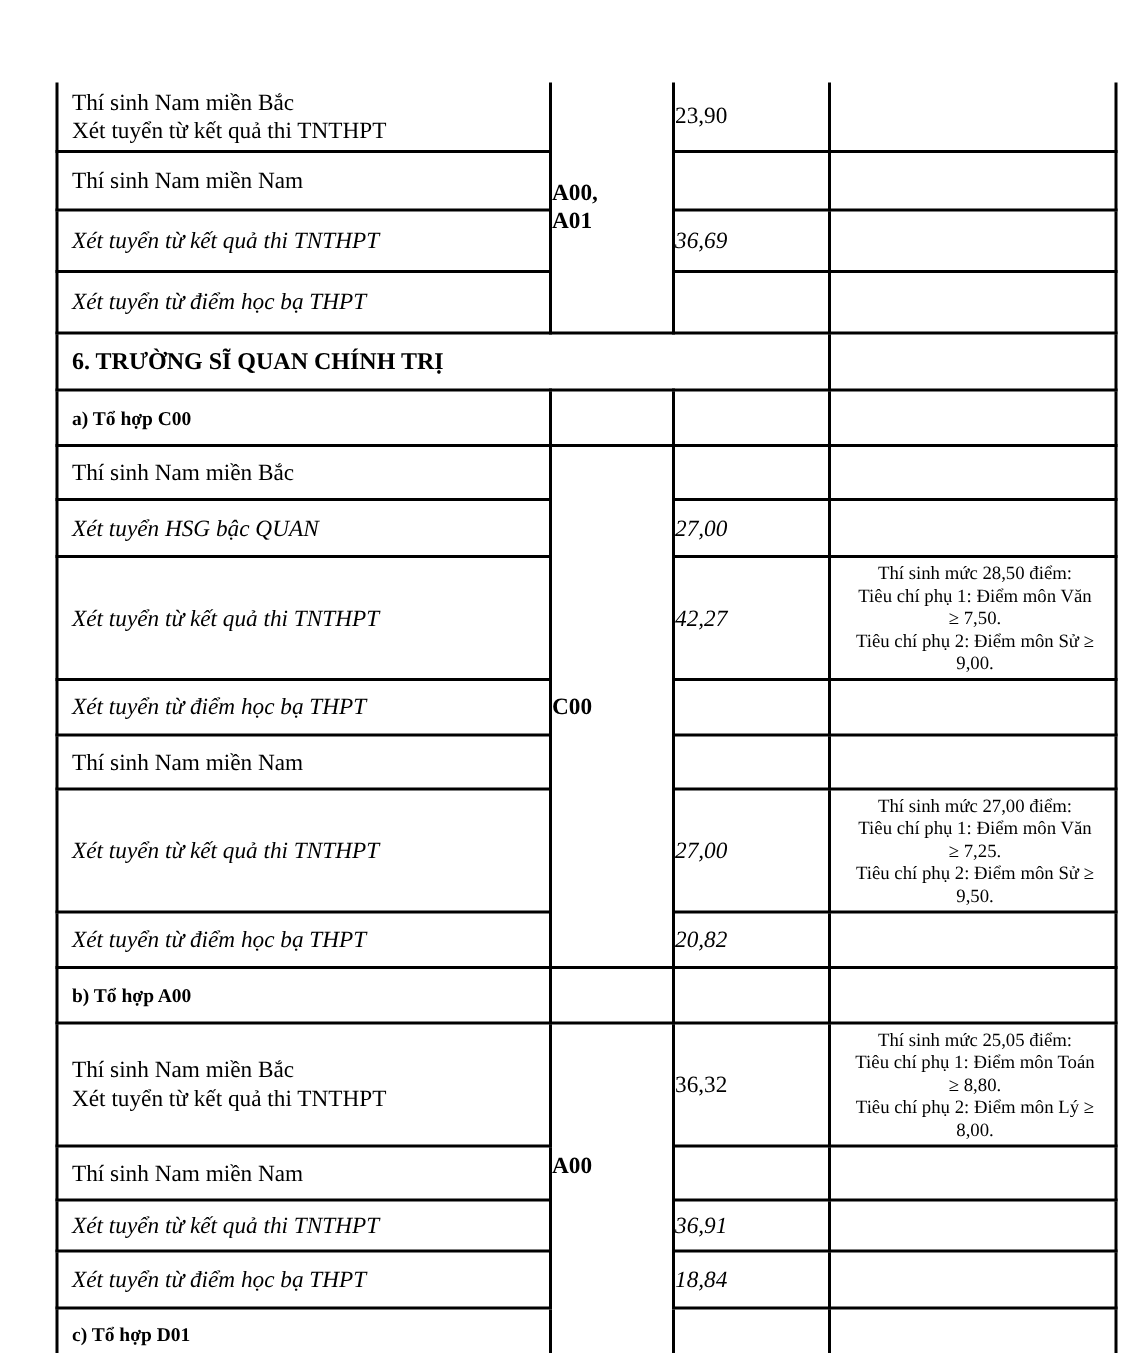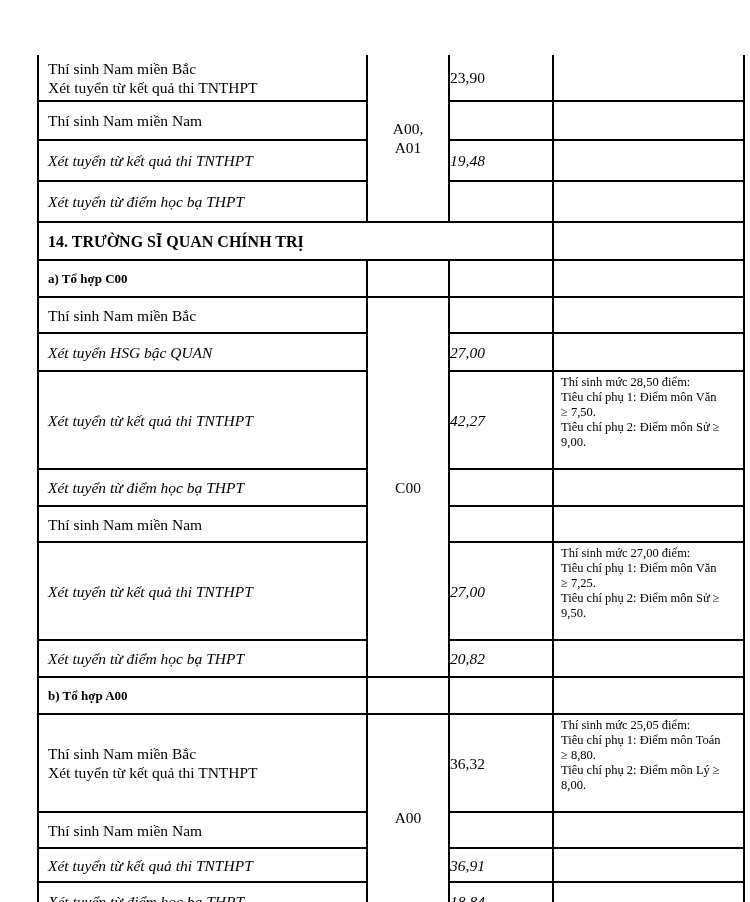--- a/index.html
+++ b/index.html
@@ -14,26 +14,26 @@
     width:706px; border-collapse:collapse; table-layout:fixed;
   }
   td {
     border:2px solid #000;
     padding:0; vertical-align:middle;
     font-size:15.5px; line-height:19px;
     white-space:pre-line; overflow:hidden;
   }
   tr.first td { border-top:none; }
   td.c1 { text-align:left; padding:2px 6px 2px 9px;margin-top:24px; }
-  td.c2 { text-align:center; font-weight:normal; }
+  td.c2 { text-align:left; font-weight:bold; }
   td.c3 { text-align:left; }
   td.c4 {
     font-size:12.5px; line-height:15px;
-    vertical-align:top; text-align:left;
-    padding:3px 4px 18px 7px;
+    vertical-align:top; text-align:center;
+    padding:3px 4px 2px 7px;
   }
   .it  { font-style:italic; }
   td.sec-title { font-weight:bold; font-size:16px; padding-left:9px; }
   td.grp { font-weight:bold; font-size:13px; }
   td.merge-down { border-bottom-style:hidden; }
   tr.last td { border-bottom:5px solid #000; }
 </style>
 </head>
 <body>
 
@@ -55,31 +55,31 @@
       <td class="c3">23,90</td>
       <td class="c4"></td>
     </tr>
     <tr style="height:39px">
       <td class="c1">Thí sinh Nam miền Nam</td>
       <td class="c3"></td>
       <td class="c4"></td>
     </tr>
     <tr style="height:41px">
       <td class="c1 it">Xét tuyển từ kết quả thi TNTHPT</td>
-      <td class="c3 it">19,48</td>
+      <td class="c3 it">36,69</td>
       <td class="c4"></td>
     </tr>
     <tr style="height:41px">
       <td class="c1 it">Xét tuyển từ điểm học bạ THPT</td>
       <td class="c3"></td>
       <td class="c4"></td>
     </tr>
 
     <tr style="height:38px">
-      <td class="c1 sec-title" colspan="3">14. TRƯỜNG SĨ QUAN CHÍNH TRỊ</td>
+      <td class="c1 sec-title" colspan="3">6. TRƯỜNG SĨ QUAN CHÍNH TRỊ</td>
       <td class="c4"></td>
     </tr>
 
     <tr style="height:37px">
       <td class="c1 grp">a) Tổ hợp C00</td>
       <td class="c2"></td>
       <td class="c3"></td>
       <td class="c4"></td>
     </tr>
     <tr style="height:36px">

